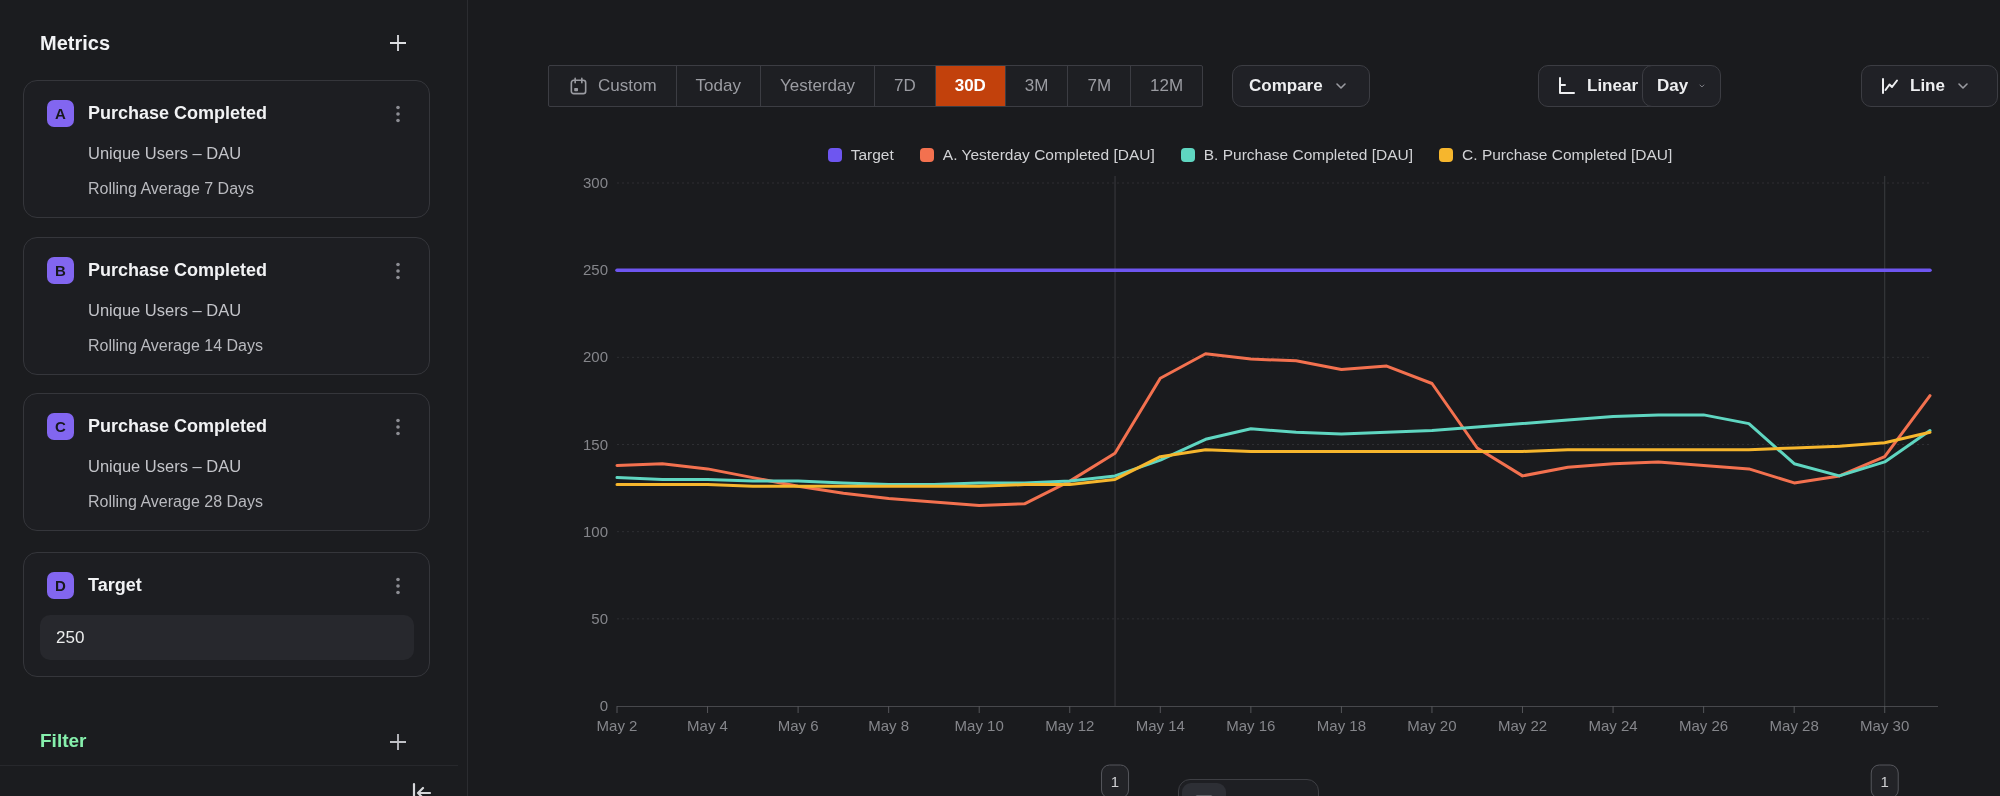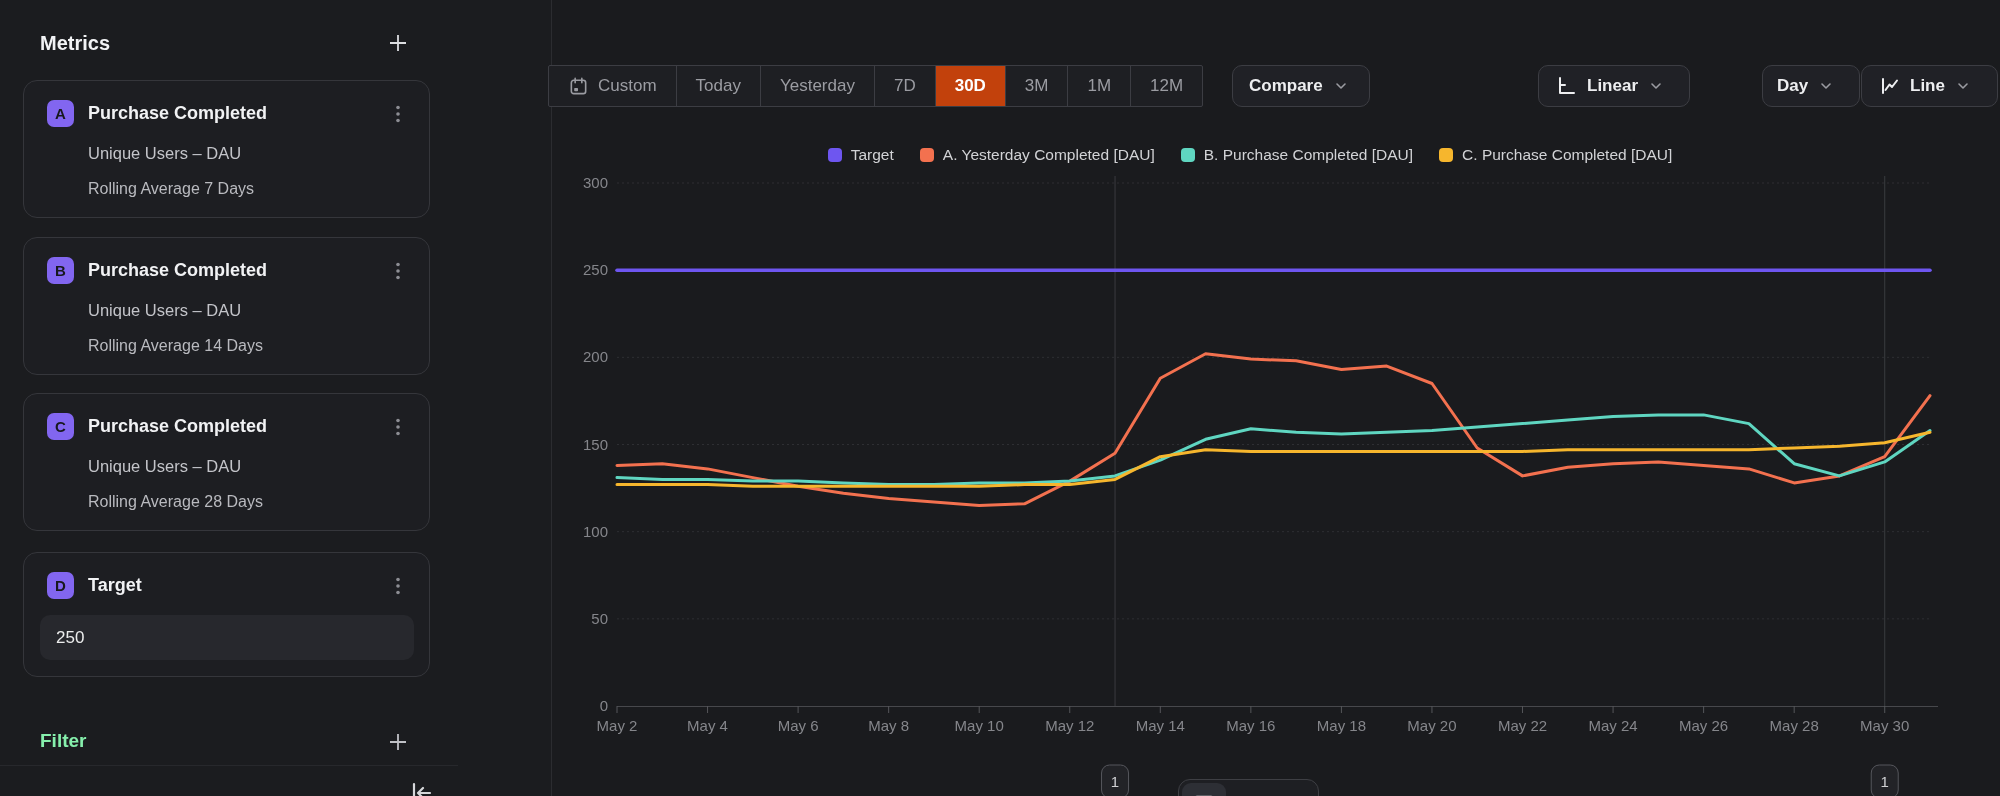--- a/index.html
+++ b/index.html
@@ -2,21 +2,21 @@
 <html><head>
 <meta charset="utf-8">
 <style>
   html,body{margin:0;padding:0}
   body{
     width:2000px;height:796px;position:relative;overflow:hidden;
     background:#1a1b1e;color:#e8e9eb;
     font-family:"Liberation Sans",sans-serif;
   }
   
-  .sidebar{position:absolute;left:0;top:0;width:552px;height:796px;background:#1b1c1f;border-right:1px solid #2b2c30;box-sizing:border-box}
+  .sidebar{position:absolute;left:0;top:0;width:468px;height:796px;background:#1b1c1f;border-right:1px solid #2b2c30;box-sizing:border-box}
   .side-title{position:absolute;left:40px;top:32px;font-size:20px;font-weight:700;color:#f2f3f5}
   .icon-btn{position:absolute;width:30px;height:30px;display:flex;align-items:center;justify-content:center;cursor:pointer}
   .metric-card{position:absolute;left:23px;width:407px;background:#1d1e22;border:1px solid #35363b;border-radius:14px;box-sizing:border-box}
   .card-head{display:flex;align-items:center;padding:19px 18px 0 23px}
   .letter-badge{width:27px;height:27px;border-radius:7px;display:flex;align-items:center;justify-content:center;font-size:15px;font-weight:700;color:#17181d;flex:0 0 27px}
   .card-title{margin-left:14px;font-size:18px;font-weight:600;color:#f1f2f4}
   .kebab{margin-left:auto;cursor:pointer;display:flex;align-items:center;justify-content:center;width:26px;height:26px}
   .card-line{margin-left:64px;font-size:16.5px;color:#c3c4c9}
   .card-line.l1{margin-top:17px}
   .card-line.l2{margin-top:17px;color:#b9babf;font-size:16px}
@@ -143,21 +143,21 @@
     <div class="range-item">
       <span>7D</span>
     </div>
     <div class="range-item active">
       <span>30D</span>
     </div>
     <div class="range-item">
       <span>3M</span>
     </div>
     <div class="range-item">
-      <span>1M</span>
+      <span>7M</span>
     </div>
     <div class="range-item">
       <span>12M</span>
     </div>
   </div>
 
 <div class="tool-btn" style="left:1232px;width:138px">
   <span>Compare</span>
   <svg width="16" height="16" viewBox="0 0 20 20">
       <path d="M5 7.5 L10 12.5 L15 7.5" stroke="#9a9ba1" stroke-width="2" fill="none" stroke-linecap="round" stroke-linejoin="round"></path>
@@ -167,21 +167,21 @@
 <div class="tool-btn" style="left:1538px;width:152px">
   <svg width="22" height="22" viewBox="0 0 22 22">
       <path d="M5 3 V18 M5 18 H19 M5 10 H10" stroke="#edeef0" stroke-width="2" fill="none" stroke-linecap="round"></path>
     </svg>
   <span>Linear</span>
   <svg width="16" height="16" viewBox="0 0 20 20">
       <path d="M5 7.5 L10 12.5 L15 7.5" stroke="#9a9ba1" stroke-width="2" fill="none" stroke-linecap="round" stroke-linejoin="round"></path>
     </svg>
 </div>
 
-<div class="tool-btn" style="left:1762px;width:98px;padding:17px 14px">
+<div class="tool-btn" style="left:1642px;width:79px;padding:17px 14px">
   <span>Day</span>
   <svg width="16" height="16" viewBox="0 0 20 20">
       <path d="M5 7.5 L10 12.5 L15 7.5" stroke="#9a9ba1" stroke-width="2" fill="none" stroke-linecap="round" stroke-linejoin="round"></path>
     </svg>
 </div>
 
 <div class="tool-btn" style="left:1861px;width:137px">
   <svg width="22" height="22" viewBox="0 0 22 22">
       <path d="M5 4 V18 M7.5 15 L11.5 9.5 L14 12 L19 5.5" stroke="#edeef0" stroke-width="2" fill="none" stroke-linecap="round" stroke-linejoin="round"></path>
     </svg>

